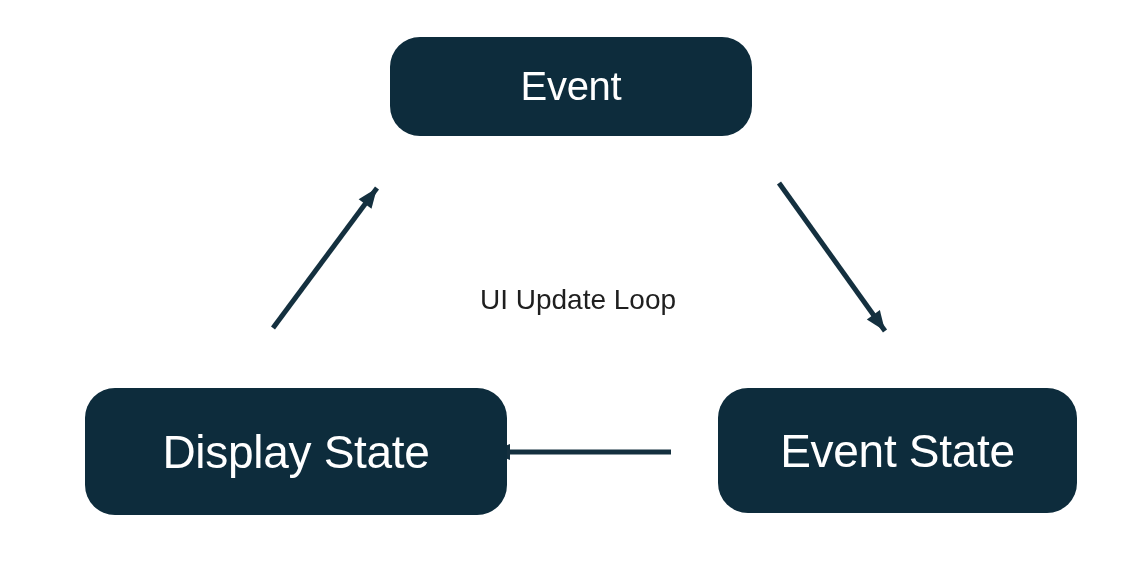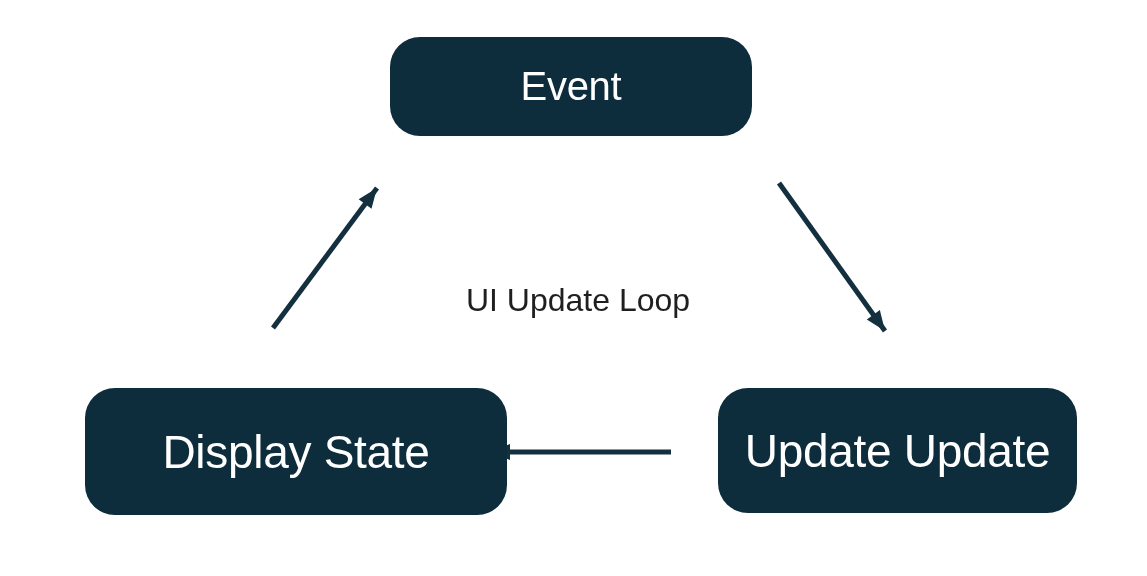--- a/index.html
+++ b/index.html
@@ -49,21 +49,21 @@
     letter-spacing: -0.3px;
   }
   .node-event   { left: 390px; top: 37px;  width: 362px; height: 99px; font-size: 40px; }
   .node-display { left: 85px;  top: 388px; width: 422px; height: 127px; font-size: 46px; }
   .node-update  { left: 718px; top: 388px; width: 359px; height: 125px; font-size: 46px; }
   .loop-label {
     position: absolute;
     left: 578px;
     top: 300px;
     transform: translate(-50%, -50%);
-    font-size: 32px;
+    font-size: 28px;
     color: var(--label-color);
     white-space: nowrap;
   }
 </style>
 </head>
 <body>
 
 <div class="canvas">
 
   <svg class="arrow-layer" viewBox="0 0 1147 576" xmlns="http://www.w3.org/2000/svg">
@@ -79,18 +79,18 @@
 
   <div class="node node-event">
     <span>Event</span>
   </div>
 
   <div class="node node-display">
     <span>Display State</span>
   </div>
 
   <div class="node node-update">
-    <span>Update Update</span>
+    <span>Event State</span>
   </div>
 
   <div class="loop-label">UI Update Loop</div>
 
 </div>
 
 </body></html>

